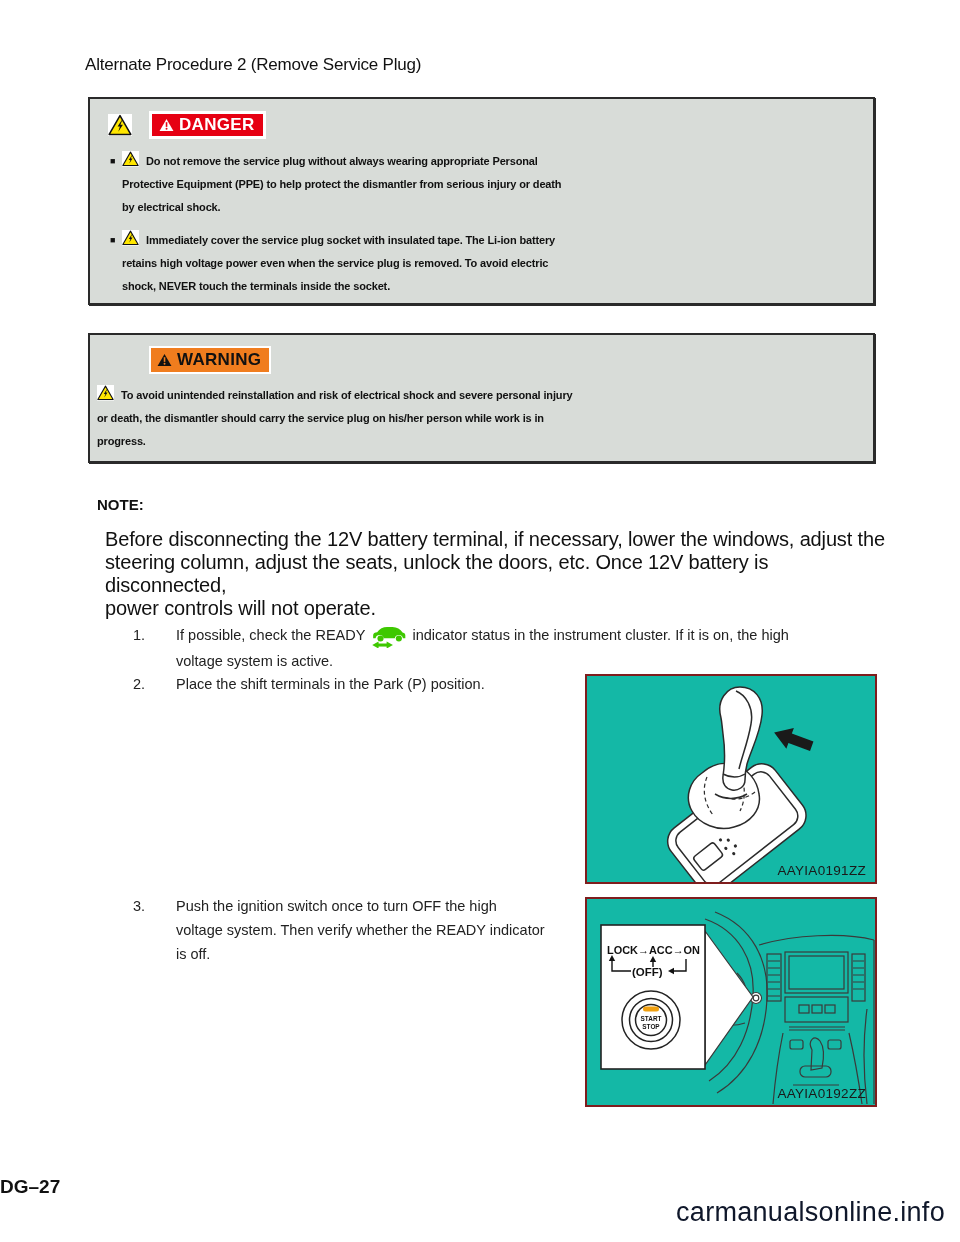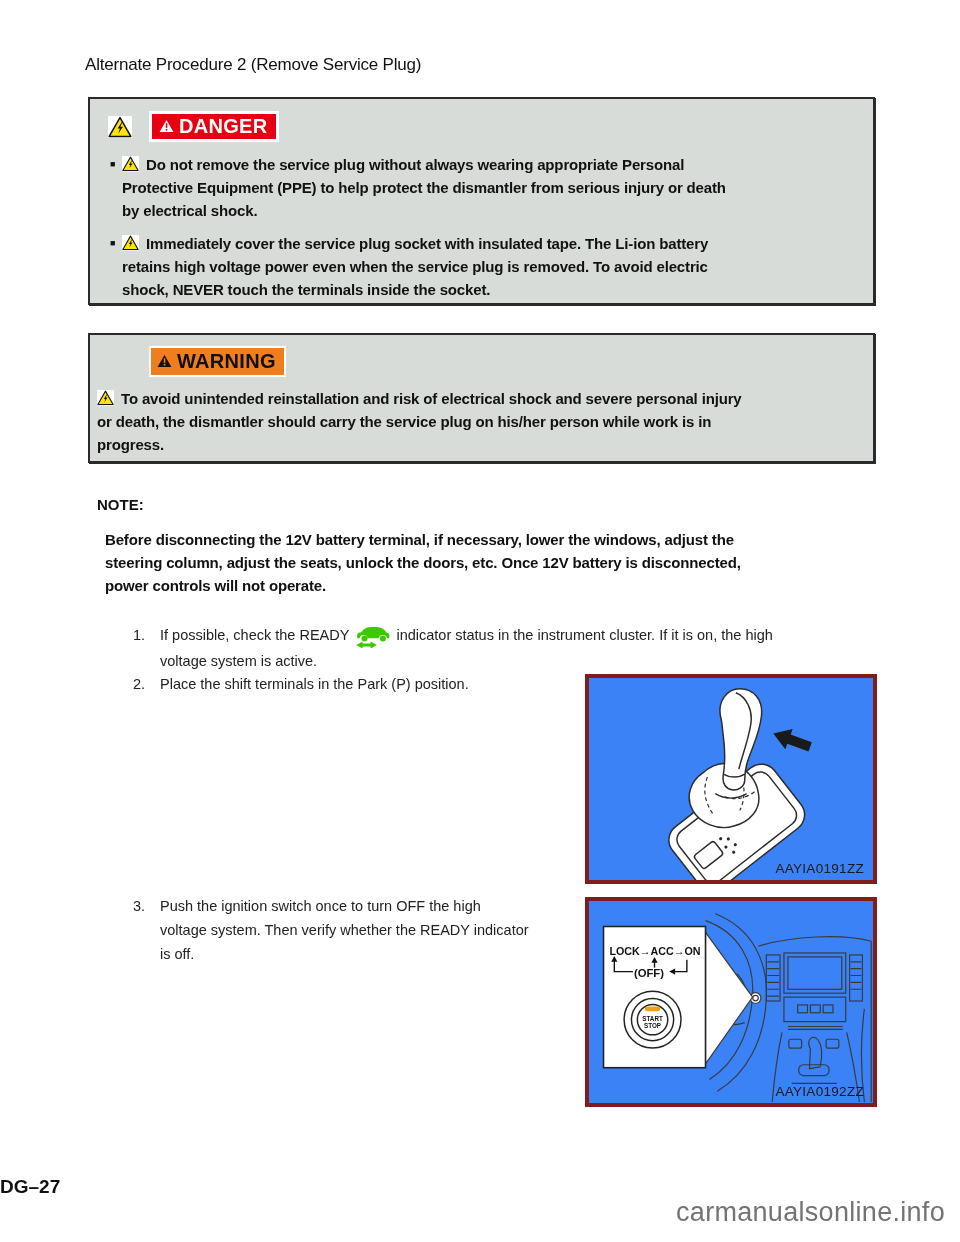--- a/index.html
+++ b/index.html
@@ -24,77 +24,77 @@
   .danger-box  { top:97px;  height:208px; }
   .warning-box { top:333px; height:130px; }
 
   .badge-row { display:flex; align-items:center; margin:12px 0 0 18px; gap:17px; }
   .warning-box .badge-row { margin:11px 0 0 11px;padding-left:48px; }
 
   .hazard-icon { width:24px; height:22px; display:inline-block; flex:0 0 auto; }
 
   .badge {
     display:inline-flex; align-items:center; gap:5px;
-    font-weight:bold; font-size:20px; letter-spacing:0.3px;
+    font-weight:bold; font-size:17px; letter-spacing:0.3px;
     padding:2px 9px 3px 7px; border:3px solid #ffffff; line-height:1;
   }
   .danger-badge  { background:#e60012; color:#ffffff; }
   .warning-badge { background:#f07d1e; color:#111111; border-width:2px; padding:3px 8px 4px 6px; }
   .badge svg { width:15px; height:14px; }
 
   .danger-bullets { margin:11px 16px 0 20px; }
   .bullet-item { display:flex; margin-bottom:10px; }
   .bullet-marker { width:12px; padding-top:7px; font-size:9px; line-height:1; flex:0 0 auto; }
   .bullet-text, .warning-text {
-    font-size:15px; font-weight:bold; line-height:23px; letter-spacing:-0.15px;
+    font-size:11px; font-weight:bold; line-height:23px; letter-spacing:-0.15px;
   }
   .bullet-text .wrap, .warning-text .wrap { white-space:pre-line; }
   .inline-hazard-icon { width:17px; height:15px; display:inline-block; vertical-align:-2px; margin-right:7px; }
   .warning-text { margin:10px 14px 0 7px; }
 
   
   .note-label { position:absolute; left:97px; top:496px; font-size:15px; font-weight:bold; }
   .note-text {
     position:absolute; left:105px; top:528px; width:780px;
-    font-size:15px; font-weight:bold; line-height:23px; letter-spacing:-0.15px;
+    font-size:20px; font-weight:normal; line-height:23px; letter-spacing:-0.15px;
     white-space:pre-line;
   }
 
   
   .step { position:absolute; display:flex; font-size:14.5px; line-height:24px; color:#222; }
   .step-number { width:27px; flex:0 0 auto; }
-  .step-body { flex:1; }
+  .step-body { flex:1;margin-left:16px; }
   .step-body .wrap { white-space:pre-line; }
   .step-1 { left:133px; top:623px; width:730px; }
   .step-2 { left:133px; top:672px; width:450px; }
   .step-3 { left:133px; top:894px; width:440px; }
   .step-sub { margin-top:14px; white-space:pre-line; }
   .ready-icon { width:36px; height:26px; display:inline-block; vertical-align:-8px; margin:0 6px 0 5px; }
 
   
   .figure {
     position:absolute; left:585px; width:292px; height:210px;
-    background:#3b82f6; border:4px solid #7f1d1d;
+    background:#14b8a6; border:2px solid #7f1d1d;
   }
   .figure-1 { top:674px; }
   .figure-2 { top:897px;padding-left:37px; }
   .figure svg.art { position:absolute; left:0; top:0; width:100%; height:100%; }
   .figure-caption {
     position:absolute; right:9px; bottom:4px;
     font-size:13.5px; color:#1a1a1a; letter-spacing:0.3px;
   }
 
   
   .page-number {
     position:absolute; left:0; top:1176px; width:875px;
     text-align:left; font-size:19px; font-weight:bold;
   }
   .watermark {
     position:absolute; left:0; top:1197px; width:945px;
-    text-align:right; font-size:27px; color:#737373; letter-spacing:0.3px;
+    text-align:right; font-size:27px; color:#0f172a; letter-spacing:0.3px;
   }
 </style>
 </head>
 <body>
 
 <h1 class="page-title">Alternate Procedure 2 (Remove Service Plug)</h1>
 
 <section class="alert-box danger-box">
   <div class="badge-row">
     <span class="hazard-icon">

